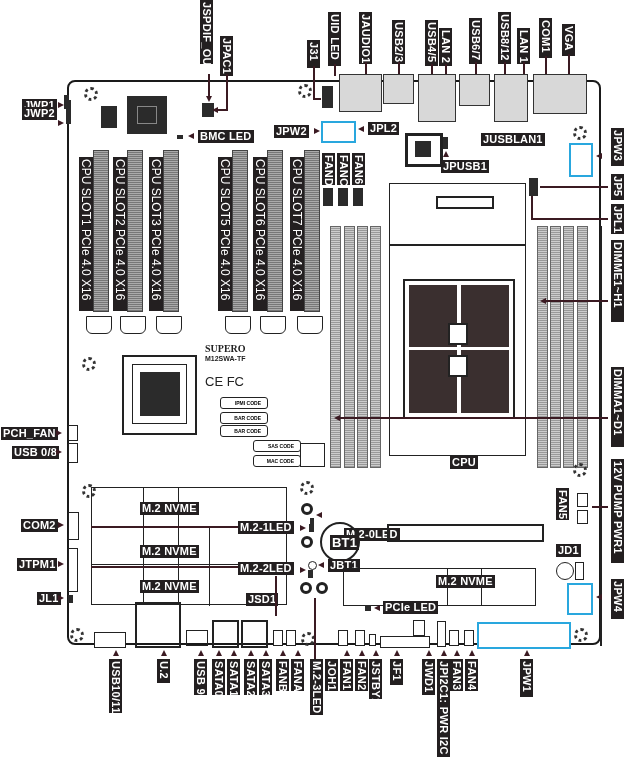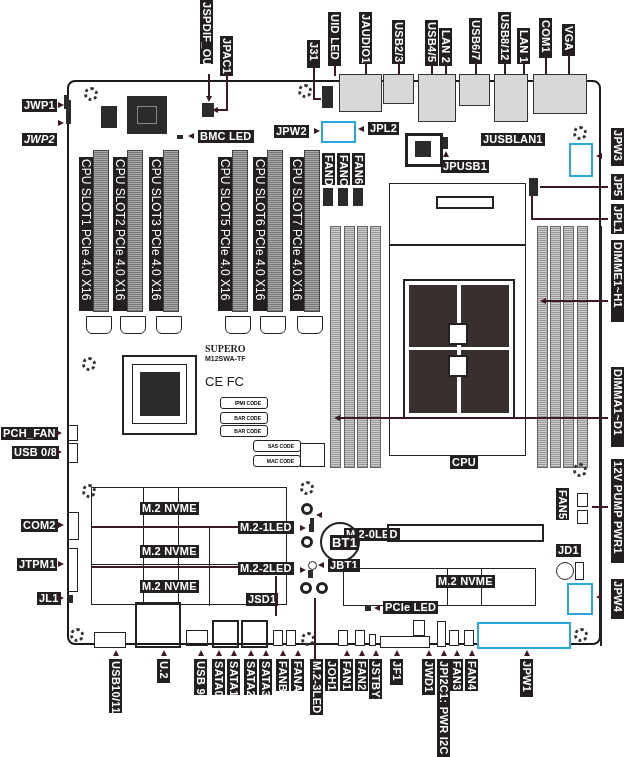--- a/index.html
+++ b/index.html
@@ -80,21 +80,21 @@
 
 <div class="vlbl" style="left:562px;top:24px;height:28px;">VGA</div>
 <div class="line" style="left:545px;top:56px;width:2px;height:20px;"></div>
 <div class="line" style="left:568px;top:54px;width:2px;height:22px;"></div>
 <div class="io" style="left:533px;top:74px;width:54px;height:40px;"></div>
 
 <div class="lbl" style="left:481px;top:133px;">JUSBLAN1</div>
 
 <div class="dark" style="left:64px;top:95px;width:5px;height:14px;"></div>
 <div class="lbl" style="left:22px;top:99px;">JWP1</div>
-<div class="lbl" style="left:22px;top:133px;font-style:italic;">JWP2</div>
+<div class="lbl" style="left:22px;top:107px;">JWP2</div>
 <div class="arrowR" style="left:58px;top:102px;"></div>
 <div class="arrowR" style="left:58px;top:120px;"></div>
 <div class="dark" style="left:66px;top:100px;width:5px;height:24px;"></div>
 
 <div class="mount" style="left:84px;top:87px;"></div>
 <div class="dark" style="left:101px;top:106px;width:16px;height:22px;"></div>
 <div class="dark" style="left:127px;top:96px;width:40px;height:38px;"></div>
 <div class="outline" style="left:137px;top:106px;width:20px;height:18px;border-color:#888;"></div>
 <div class="dark" style="left:203px;top:103px;width:10px;height:12px;"></div>
 

